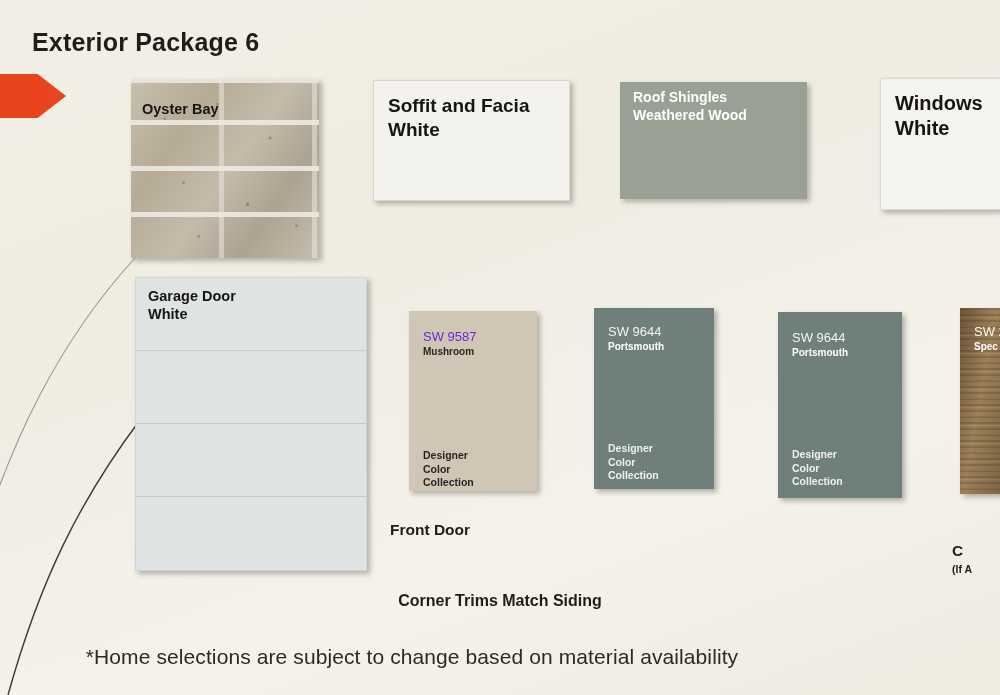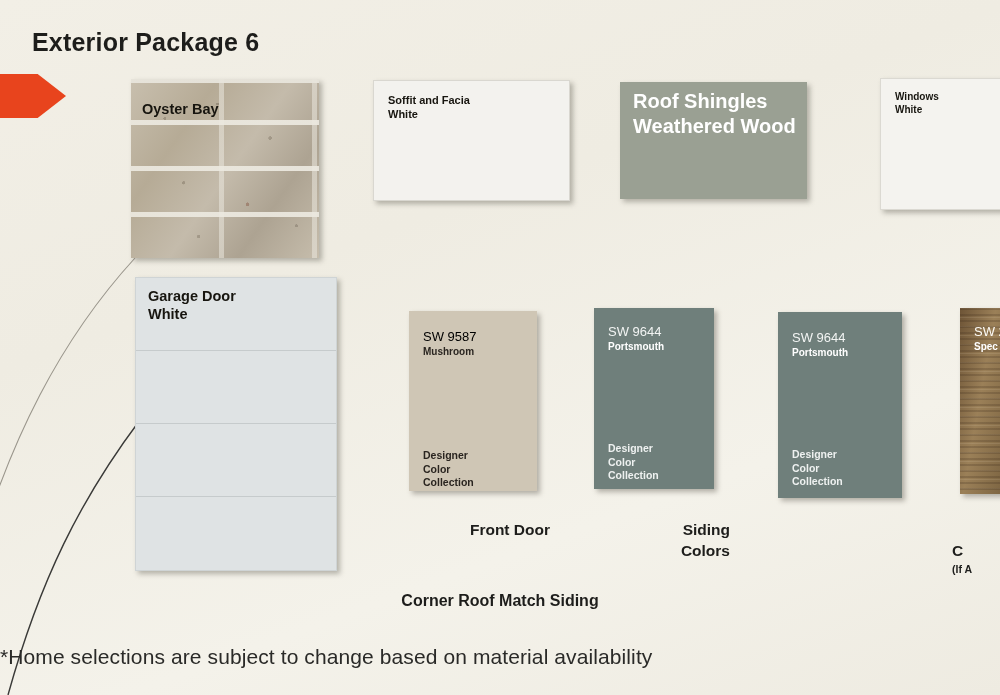--- a/index.html
+++ b/index.html
@@ -97,55 +97,55 @@
   }
   .brick .card-label { left: 11px; top: 9px; font-size: 14.5px; color: #17150f; margin-top: 12px; }
 
   
   .soffit {
     left: 373px; top: 80px;
     width: 197px; height: 121px;
     background: #f3f2ee;
     border: 1px solid #d9d7d0;
   }
-  .soffit .card-label { left: 14px; top: 13px; font-size: 11px; color: #17150f; }
+  .soffit .card-label { left: 14px; top: 13px; font-size: 19px; color: #17150f; }
 
   
   .shingles {
     left: 620px; top: 82px;
     width: 187px; height: 117px;
     background-color: #9aa093;
     background-image:
       repeating-linear-gradient(to bottom,
         rgba(0,0,0,0) 0 34px,
         rgba(44,30,20,0.88) 34px, rgba(44,30,20,0.88) 42px),
       repeating-linear-gradient(to right,
         rgba(0,0,0,0) 0 56px,
         rgba(60,55,48,0.35) 56px, rgba(60,55,48,0.35) 59px),
       radial-gradient(circle at 12% 18%, rgba(255,255,255,0.18) 0 2px, rgba(0,0,0,0) 3px),
       radial-gradient(circle at 55% 46%, rgba(255,255,255,0.16) 0 2px, rgba(0,0,0,0) 3px),
       radial-gradient(circle at 82% 74%, rgba(255,255,255,0.16) 0 2px, rgba(0,0,0,0) 3px),
       linear-gradient(115deg, #a7ac9f 0%, #8e9487 25%, #a3a89b 48%, #888e80 72%, #a9ae a1 100%),
       linear-gradient(to right, #a2a79a, #909688);
   }
-  .shingles .card-label { left: 13px; top: 7px; font-size: 20px; color: #ffffff; }
+  .shingles .card-label { left: 13px; top: 7px; font-size: 14px; color: #ffffff; }
 
   
   .windows {
     left: 880px; top: 78px;
     width: 175px; height: 132px;
     background: #f4f3ef;
     border: 1px solid #dbd9d2;
   }
-  .windows .card-label { left: 14px; top: 12px; font-size: 10px; color: #17150f; }
+  .windows .card-label { left: 14px; top: 12px; font-size: 20px; color: #17150f; }
 
   
   .garage {
     left: 135px; top: 277px;
-    width: 202px; height: 294px;
+    width: 232px; height: 294px;
     background: #dfe3e4;
     border: 1px solid #cfd4d5;
   }
   .garage .panel-line {
     position: absolute;
     left: 0; right: 0;
     height: 1px;
     background: #c6cbcc;
   }
   .garage .card-label { left: 12px; top: 9px; font-size: 14.5px; color: #17150f; }
@@ -176,21 +176,21 @@
     font-weight: bold;
     line-height: 1.3;
     white-space: pre-line;
   }
 
   .chip-mushroom {
     left: 409px; top: 311px;
     width: 128px; height: 180px;
     background: #cfc6b5;
   }
-  .chip-mushroom .chip-code { top: 17px; color: #000000; }
+  .chip-mushroom .chip-code { top: 17px; color: #6d28d9; }
   .chip-mushroom .chip-name { top: 34px; color: #2a2520; }
   .chip-mushroom .chip-collection { top: 138px; color: #2a2520; }
 
   .chip-siding {
     left: 594px; top: 308px;
     width: 120px; height: 181px;
     background: #6f7f7b;
   }
   .chip-siding .chip-code { top: 15px; color: #f2f4f3; }
   .chip-siding .chip-name { top: 32px; color: #ffffff; }
@@ -222,21 +222,21 @@
   .chip-columns .chip-name { top: 32px; color: #ffffff; }
 
   
   .caption {
     position: absolute;
     font-size: 15.5px;
     font-weight: bold;
     color: #1d1d1b;
     line-height: 1.35;
     white-space: pre-line;
-    text-align: right;
+    text-align: left;
   }
   .cap-front  { left: 390px; top: 520px; width: 160px; }
   .cap-siding { left: 578px; top: 520px; width: 152px; }
   .cap-trims  { left: 764px; top: 522px; width: 152px; }
   .cap-columns{ left: 952px; top: 520px; width: 120px; text-align: left; }
   .cap-columns .sub { font-size: 10.5px; font-weight: bold; display: block; }
 
   .corner-note {
     position: absolute;
     left: 0; top: 592px;
@@ -244,20 +244,21 @@
     text-align: center;
     font-size: 16px;
     font-weight: bold;
     color: #1d1d1b;
   }
 
   .disclaimer {
     position: absolute;
     left: 0; top: 645px;
     width: 824px;
+    text-align: center;
     font-size: 21px;
     color: #2a2a28;
     letter-spacing: 0.1px;
   }
 </style>
 </head>
 <body>
 
 <div class="slide">
 
@@ -320,23 +321,21 @@
 Color
 Collection</div>
   </div>
 
   <div class="chip chip-columns">
     <div class="chip-code">SW 2</div>
     <div class="chip-name">Spec</div>
   </div>
 
   <div class="caption cap-front">Front Door</div>
-  <div class="caption cap-siding">Siding
-Colors</div>
   <div class="caption cap-columns">
     <span>C</span>
     <span class="sub">(If A</span>
   </div>
 
-  <div class="corner-note">Corner Roof Match Siding</div>
+  <div class="corner-note">Corner Trims Match Siding</div>
   <div class="disclaimer">*Home selections are subject to change based on material availability</div>
 
 </div>
 
 </body></html>

